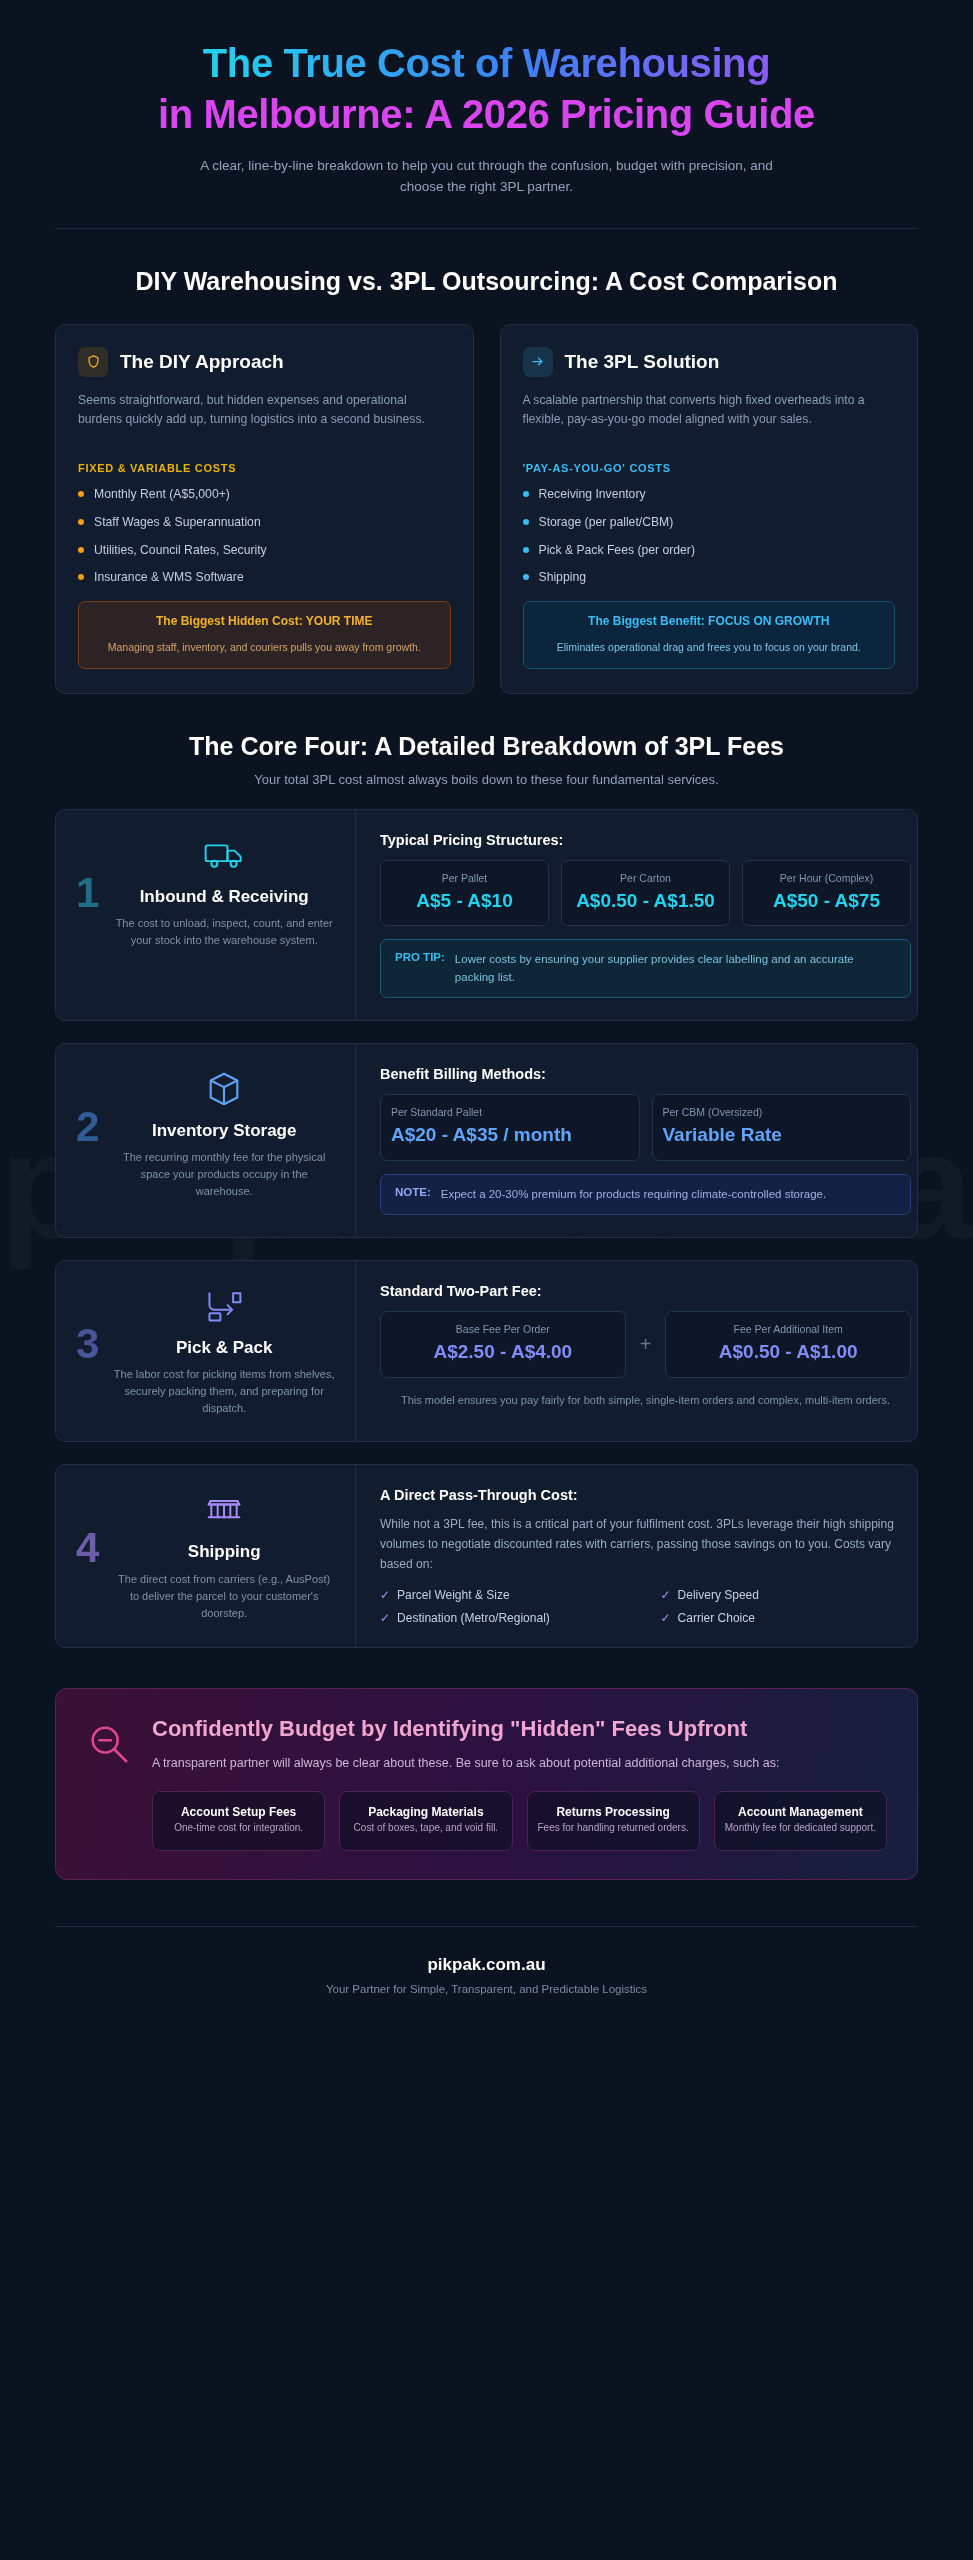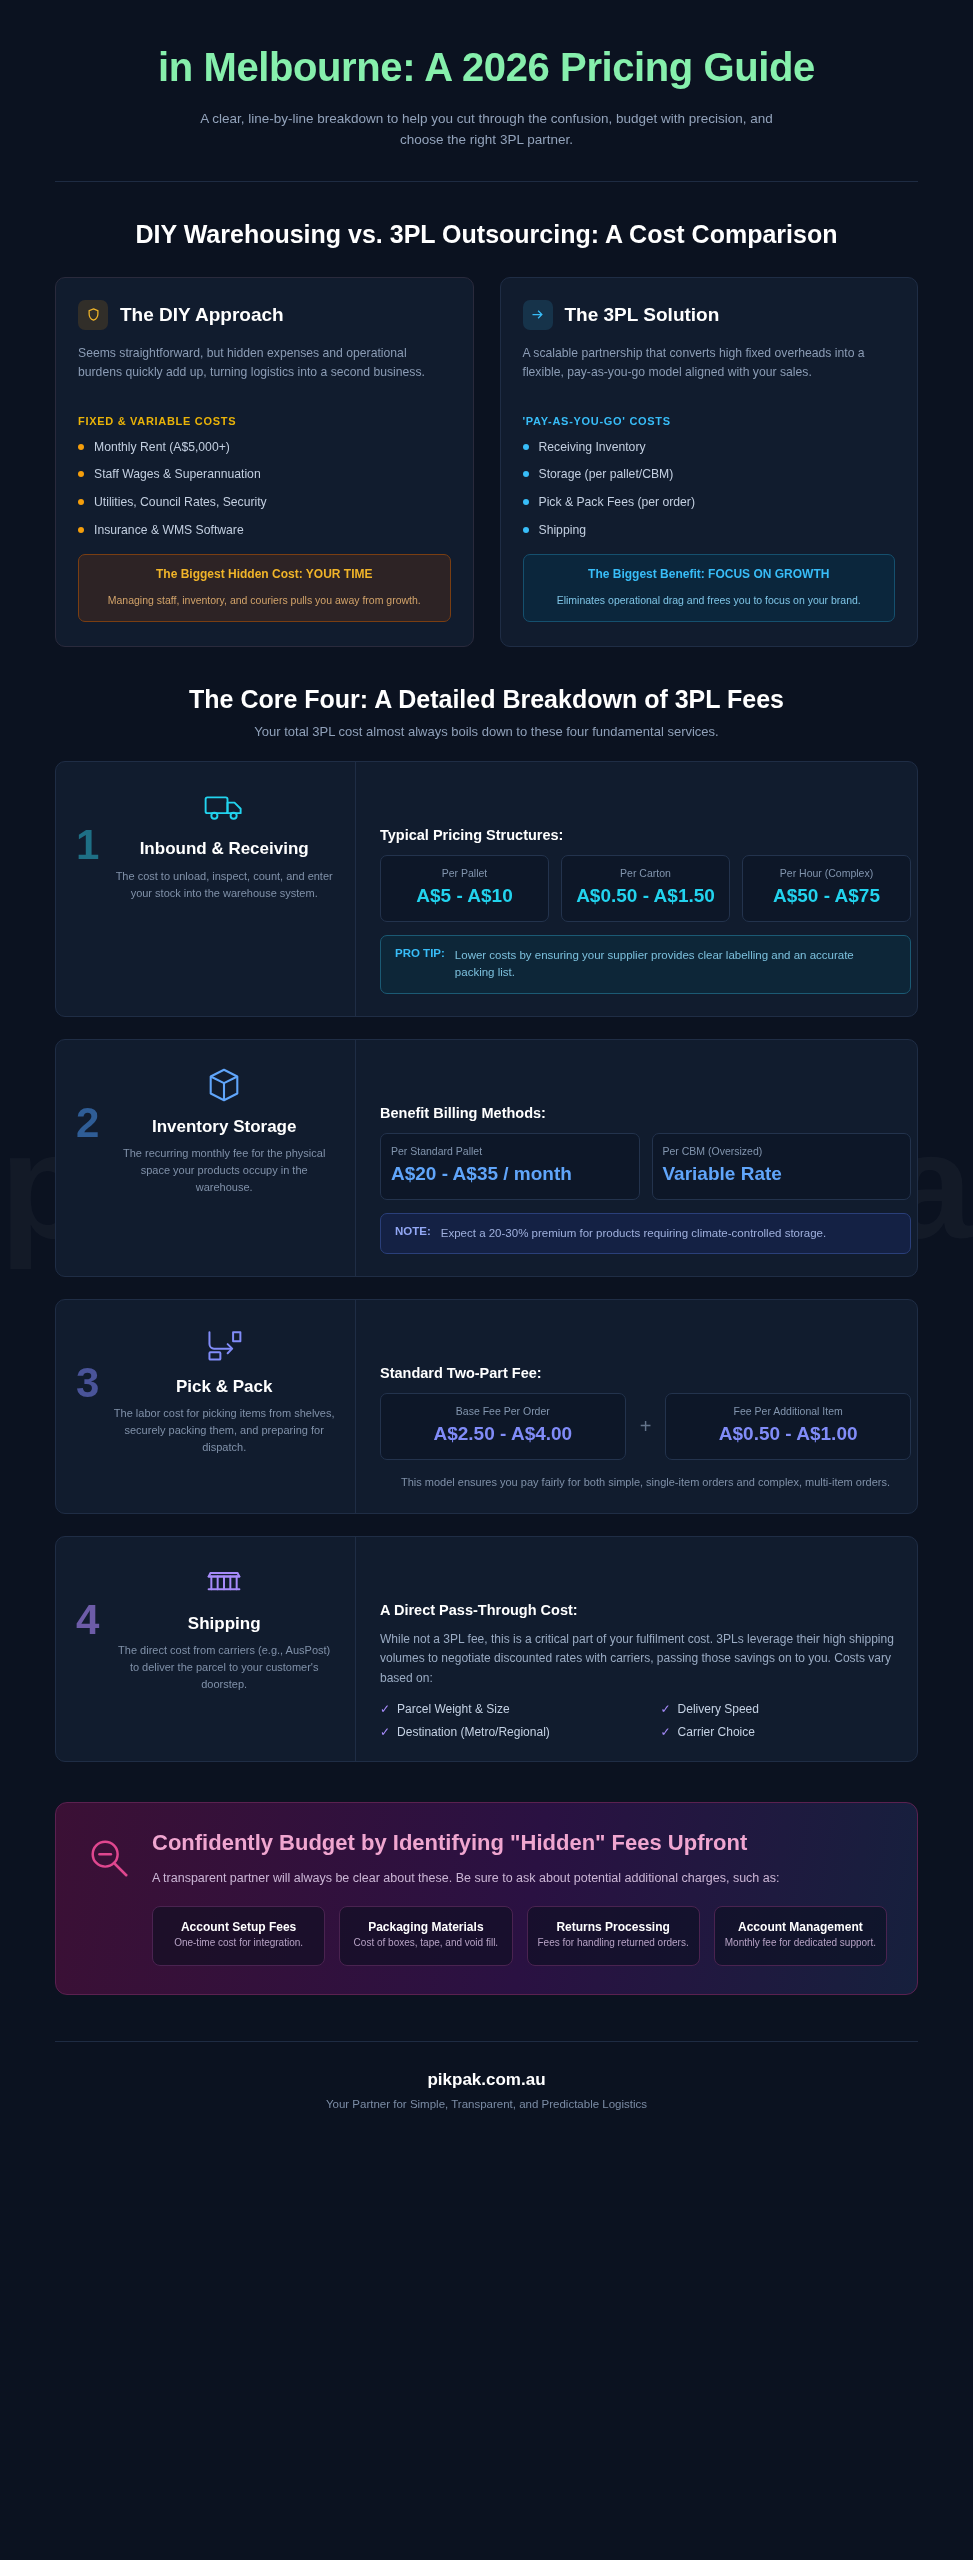--- a/index.html
+++ b/index.html
@@ -37,21 +37,21 @@
     line-height: 1.18;
     font-weight: bold;
     letter-spacing: -0.4px;
   }
   .hero h1 .grad {
     background: linear-gradient(90deg,#22d3ee 0%, #3b82f6 55%, #8b5cf6 100%);
     -webkit-background-clip: text;
     background-clip: text;
     color: transparent;
   }
-  .hero h1 .line2 { color: #86efac; display: block; margin-top: 4px; }
+  .hero h1 .line2 { color: #d946ef; display: block; margin-top: 4px; }
   .hero p.sub {
     margin: 18px auto 0 auto;
     max-width: 600px;
     font-size: 13.5px;
     line-height: 1.55;
     color: #93a3bb;
   }
   .divider {
     height: 1px;
     background: #1e2b42;
@@ -176,21 +176,21 @@
   }
   .fee-center { flex: 1; text-align: center; }
   .fee-icon { height: 42px; display:flex; align-items:center; justify-content:center; margin-bottom: 10px; }
   .fee-center h4 { font-size: 17px; font-weight: bold; color: #fff; line-height: 1.25; }
   .fee-center p {
     margin-top: 8px;
     font-size: 11px;
     line-height: 1.55;
     color: #8091a9;
   }
-  .fee-right { flex: 1; padding: 22px 6px 22px 24px; margin-top: 43px; }
+  .fee-right { flex: 1; padding: 22px 6px 22px 24px; }
   .fee-right h5 { font-size: 14.5px; font-weight: bold; color: #fff; margin-bottom: 12px; }
 
   .price-row { display: flex; gap: 12px; }
   .price-box {
     flex: 1;
     background: #0d1728;
     border: 1px solid #23334d;
     border-radius: 7px;
     padding: 11px 10px 13px 10px;
     text-align: center;
@@ -300,20 +300,21 @@
 <body>
 
 <div class="page">
 
   <div class="watermark">pikpak.com.au</div>
 
   <div class="content">
 
     <section class="hero">
       <h1>
+        <span class="grad">The True Cost of Warehousing</span>
         <span class="line2">in Melbourne: A 2026 Pricing Guide</span>
       </h1>
       <p class="sub">A clear, line-by-line breakdown to help you cut through the confusion, budget with precision, and choose the right 3PL partner.</p>
     </section>
     <div class="divider"></div>
 
     <section class="sec-head">
       <h2>DIY Warehousing vs. 3PL Outsourcing: A Cost Comparison</h2>
     </section>
 

